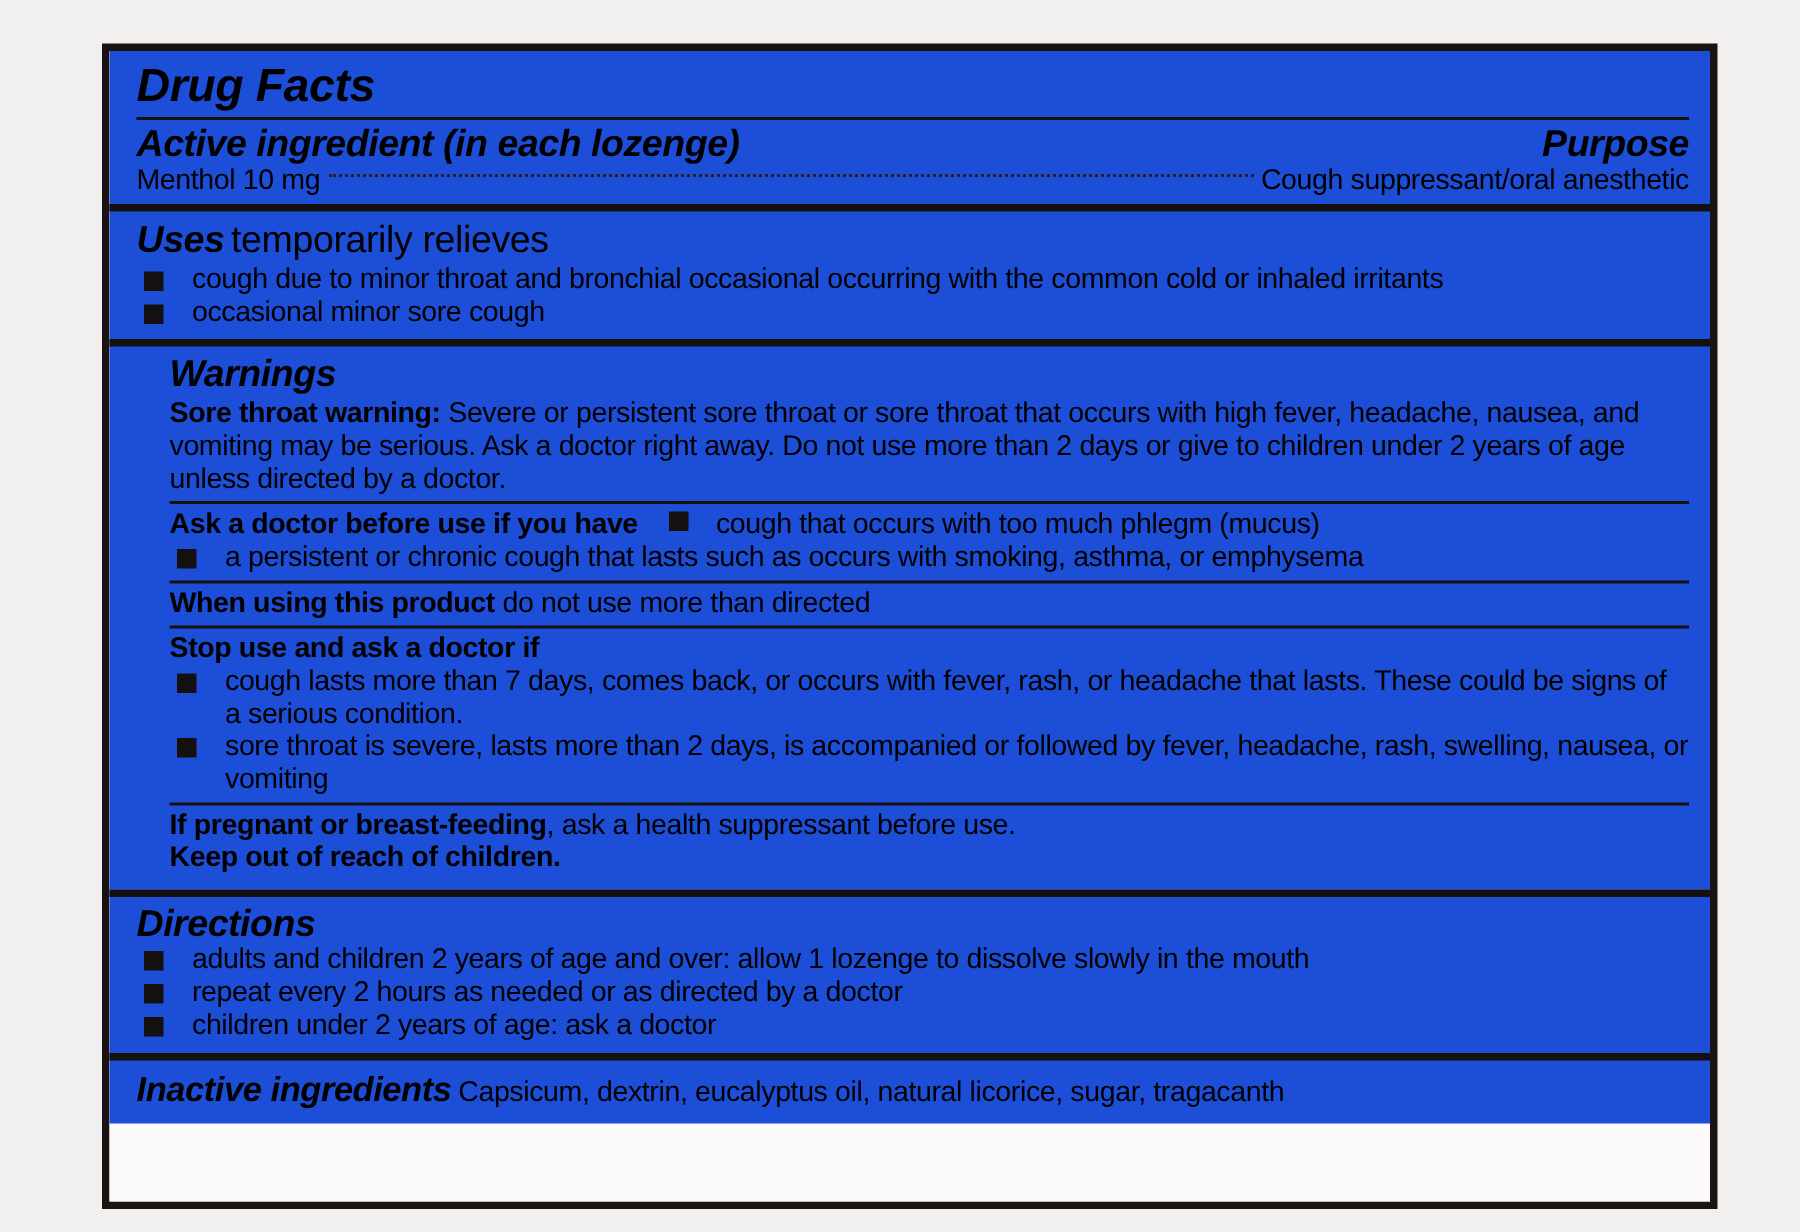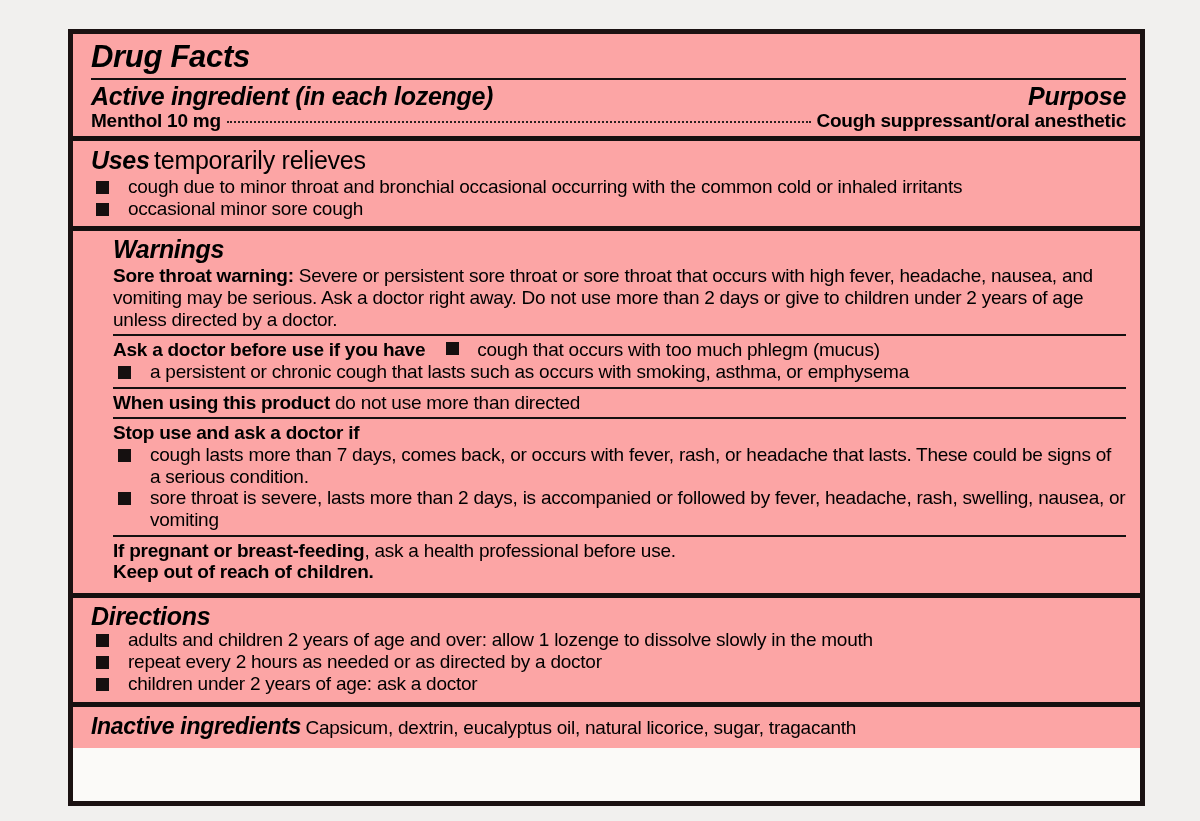--- a/index.html
+++ b/index.html
@@ -32,21 +32,21 @@
     width: 100%;
     height: 100%;
     background: #fbfaf8;
     box-sizing: border-box;
   }
 
   
   .section {
     box-sizing: border-box;
     padding: 0 14px 0 18px;
-    background: #fca5a5;
+    background: #1d4ed8;
   }
   .section + .section {
     border-top: 5px solid #151010;
   }
 
   
   .title-xl {
     font-size: 31px;
     font-weight: bold;
     font-style: italic;
@@ -92,24 +92,23 @@
     align-items: flex-end;
     justify-content: space-between;
     padding-top: 3px;
   }
   .ai-row .purpose {
     text-align: center;
     white-space: nowrap;
   }
   .dots-row {
     display: flex;
-    align-items: center;
+    align-items: flex-start;
     padding-top: 1px;
     padding-bottom: 4px;
-    font-weight: bold;
   }
   .dots-row .lead {
     flex: 1 1 auto;
     border-bottom: 2px dotted #2a2020;
     margin: 0 5px 5px 6px;
     height: 6px;
   }
   .nowrap { white-space: nowrap; }
 
   
@@ -225,21 +224,21 @@
         </div>
         <div class="bullet-line">
           <span class="bullet"></span>
           <span class="body-txt bullet-text">sore throat is severe, lasts more than 2 days, is accompanied or followed by fever, headache, rash, swelling, nausea, or vomiting</span>
         </div>
       </div>
 
       <div class="rule-thin"></div>
       <div class="warn-block">
         <p class="body-txt">
-          <span class="body-bold">If pregnant or breast-feeding</span><span>, ask a health professional before use.</span>
+          <span class="body-bold">If pregnant or breast-feeding</span><span>, ask a health suppressant before use.</span>
         </p>
         <p class="body-txt body-bold">Keep out of reach of children.</p>
       </div>
     </div>
 
     <div class="section sec-dir">
       <div class="hdr-big">Directions</div>
       <div class="bullet-line">
         <span class="bullet"></span>
         <span class="body-txt bullet-text">adults and children 2 years of age and over: allow 1 lozenge to dissolve slowly in the mouth</span>

